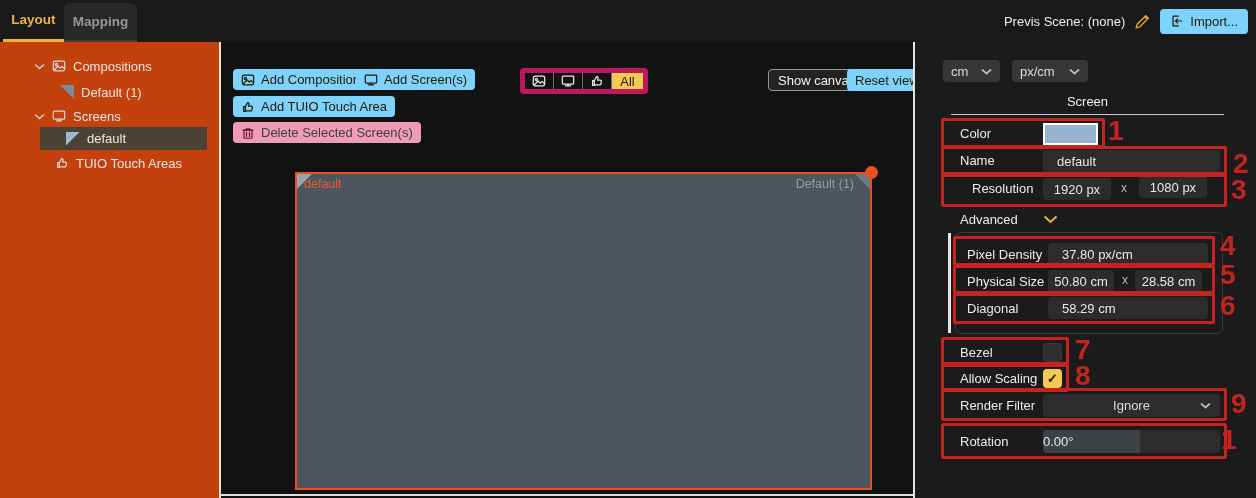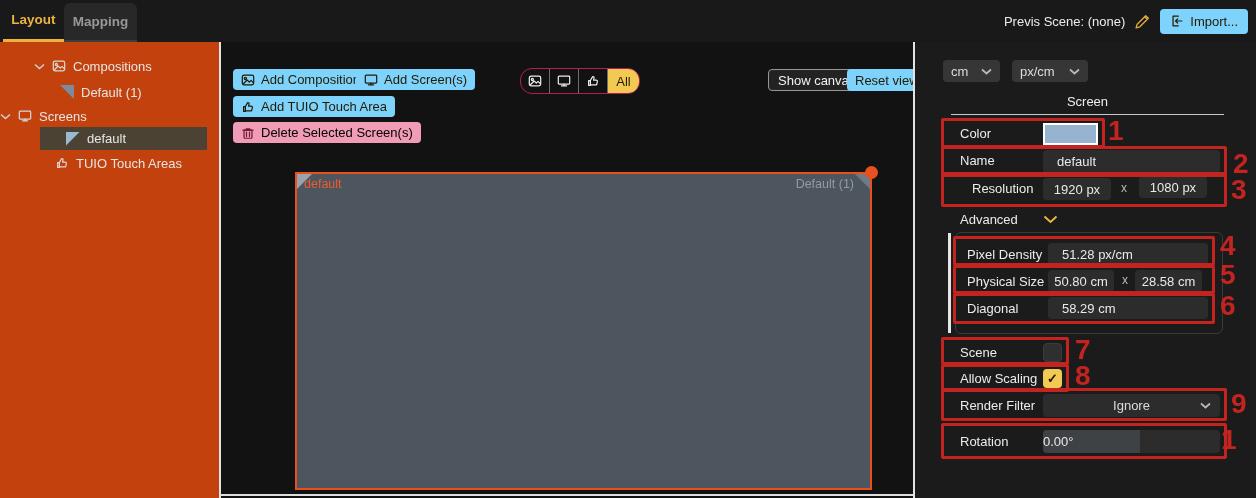--- a/index.html
+++ b/index.html
@@ -32,31 +32,31 @@
   
   .trow { position:absolute; left:0; right:10px; height:20px; display:flex; align-items:center; gap:7px; color:#e6e6e6; cursor:pointer; }
   .trow svg.ic { stroke:#d9d9d9; }
   .t-chevron { width:11px; height:7px; }
   .t-chevron polyline { fill:none; stroke:#cfcfcf; stroke-width:1.6; }
   .tri { width:14px; height:14px; }
   .tri-tr { background:#7d8aa0; clip-path:polygon(0 0,100% 0,100% 100%); }
   .tri-tl { background:#9cb9d4; clip-path:polygon(0 0,100% 0,0 100%); }
   .row-compositions { top:14px; padding-left:34px; }
   .row-default1 { top:40px; padding-left:60px; }
-  .row-screens { top:64px; }
+  .row-screens { top:64px; padding-left:34px; }
   .row-default { top:85px; left:40px; right:auto; width:167px; height:23px; background:#4c4233; padding-left:26px; }
   .row-tuio { top:111px; padding-left:55px; }
   
   .cv-btn { position:absolute; }
   .b-addcomp { left:12px; top:27px; }
   .b-addscr  { left:135px; top:27px; }
   .b-addtuio { left:12px; top:54px; }
-  .b-delete  { left:12px; top:80px; background:#f19cb7; color:#000000; }
+  .b-delete  { left:12px; top:80px; background:#f19cb7; color:#404040; }
   .b-delete svg.ic { stroke:#6d1730; }
-  .seg { position:absolute; left:299px; top:26px; height:26px; display:flex; border:1px solid #be185d; border-radius:12px; overflow:hidden; }
+  .seg { position:absolute; left:299px; top:26px; height:26px; display:flex; border:5px solid #be185d; border-radius:4px; overflow:hidden; }
   .seg-item { width:29px; display:flex; align-items:center; justify-content:center; border-right:1px solid #6e6e6e; cursor:pointer; }
   .seg-item svg.ic { stroke:#ececec; }
   .seg-all { width:31px; background:#f2c952; color:#241a00; border-right:none; font-size:13px; }
   .b-showcv { position:absolute; left:547px; top:27px; height:22px; display:inline-flex; align-items:center; padding:0 9px;
               background:#232323; border:1px solid #979797; border-radius:4px; color:#f2f2f2; cursor:pointer; }
   .b-reset  { position:absolute; left:626px; top:27px; height:22px; }
   
   .screen { position:absolute; left:74px; top:130px; width:577px; height:318px; background:#4d565e; border:2px solid #e8501d; cursor:move; }
   .corner-tl { position:absolute; left:0; top:0; width:15px; height:15px; background:#99a3ad; clip-path:polygon(0 0,100% 0,0 100%); }
   .corner-tr { position:absolute; right:0; top:0; width:15px; height:15px; background:#6e7a84; clip-path:polygon(0 0,100% 0,100% 100%); }
@@ -276,31 +276,31 @@
 
     <span class="label l-adv">Advanced</span>
     <svg class="adv-chev" viewBox="0 0 15 9">
         <polyline points="1.5,1.5 7.5,7 13.5,1.5"></polyline>
       </svg>
 
     <div class="adv-line"></div>
     <div class="adv-box"></div>
 
     <span class="label l-pd">Pixel Density</span>
-    <div class="inp pad in-pd">51.28 px/cm</div>
+    <div class="inp pad in-pd">37.80 px/cm</div>
 
     <span class="label l-ps">Physical Size</span>
     <div class="inp center in-psw">50.80 cm</div>
     <span class="sep sep-ps">x</span>
     <div class="inp center in-psh">28.58 cm</div>
 
     <span class="label l-diag">Diagonal</span>
     <div class="inp pad in-diag">58.29 cm</div>
 
-    <span class="label l-bezel">Scene</span>
+    <span class="label l-bezel">Bezel</span>
     <div class="cb cb-bezel"></div>
 
     <span class="label l-scale">Allow Scaling</span>
     <div class="cb cb-scale">
       <span>✓</span>
     </div>
 
     <span class="label l-rf">Render Filter</span>
     <div class="dd dd-rf">
       <span>Ignore</span>

